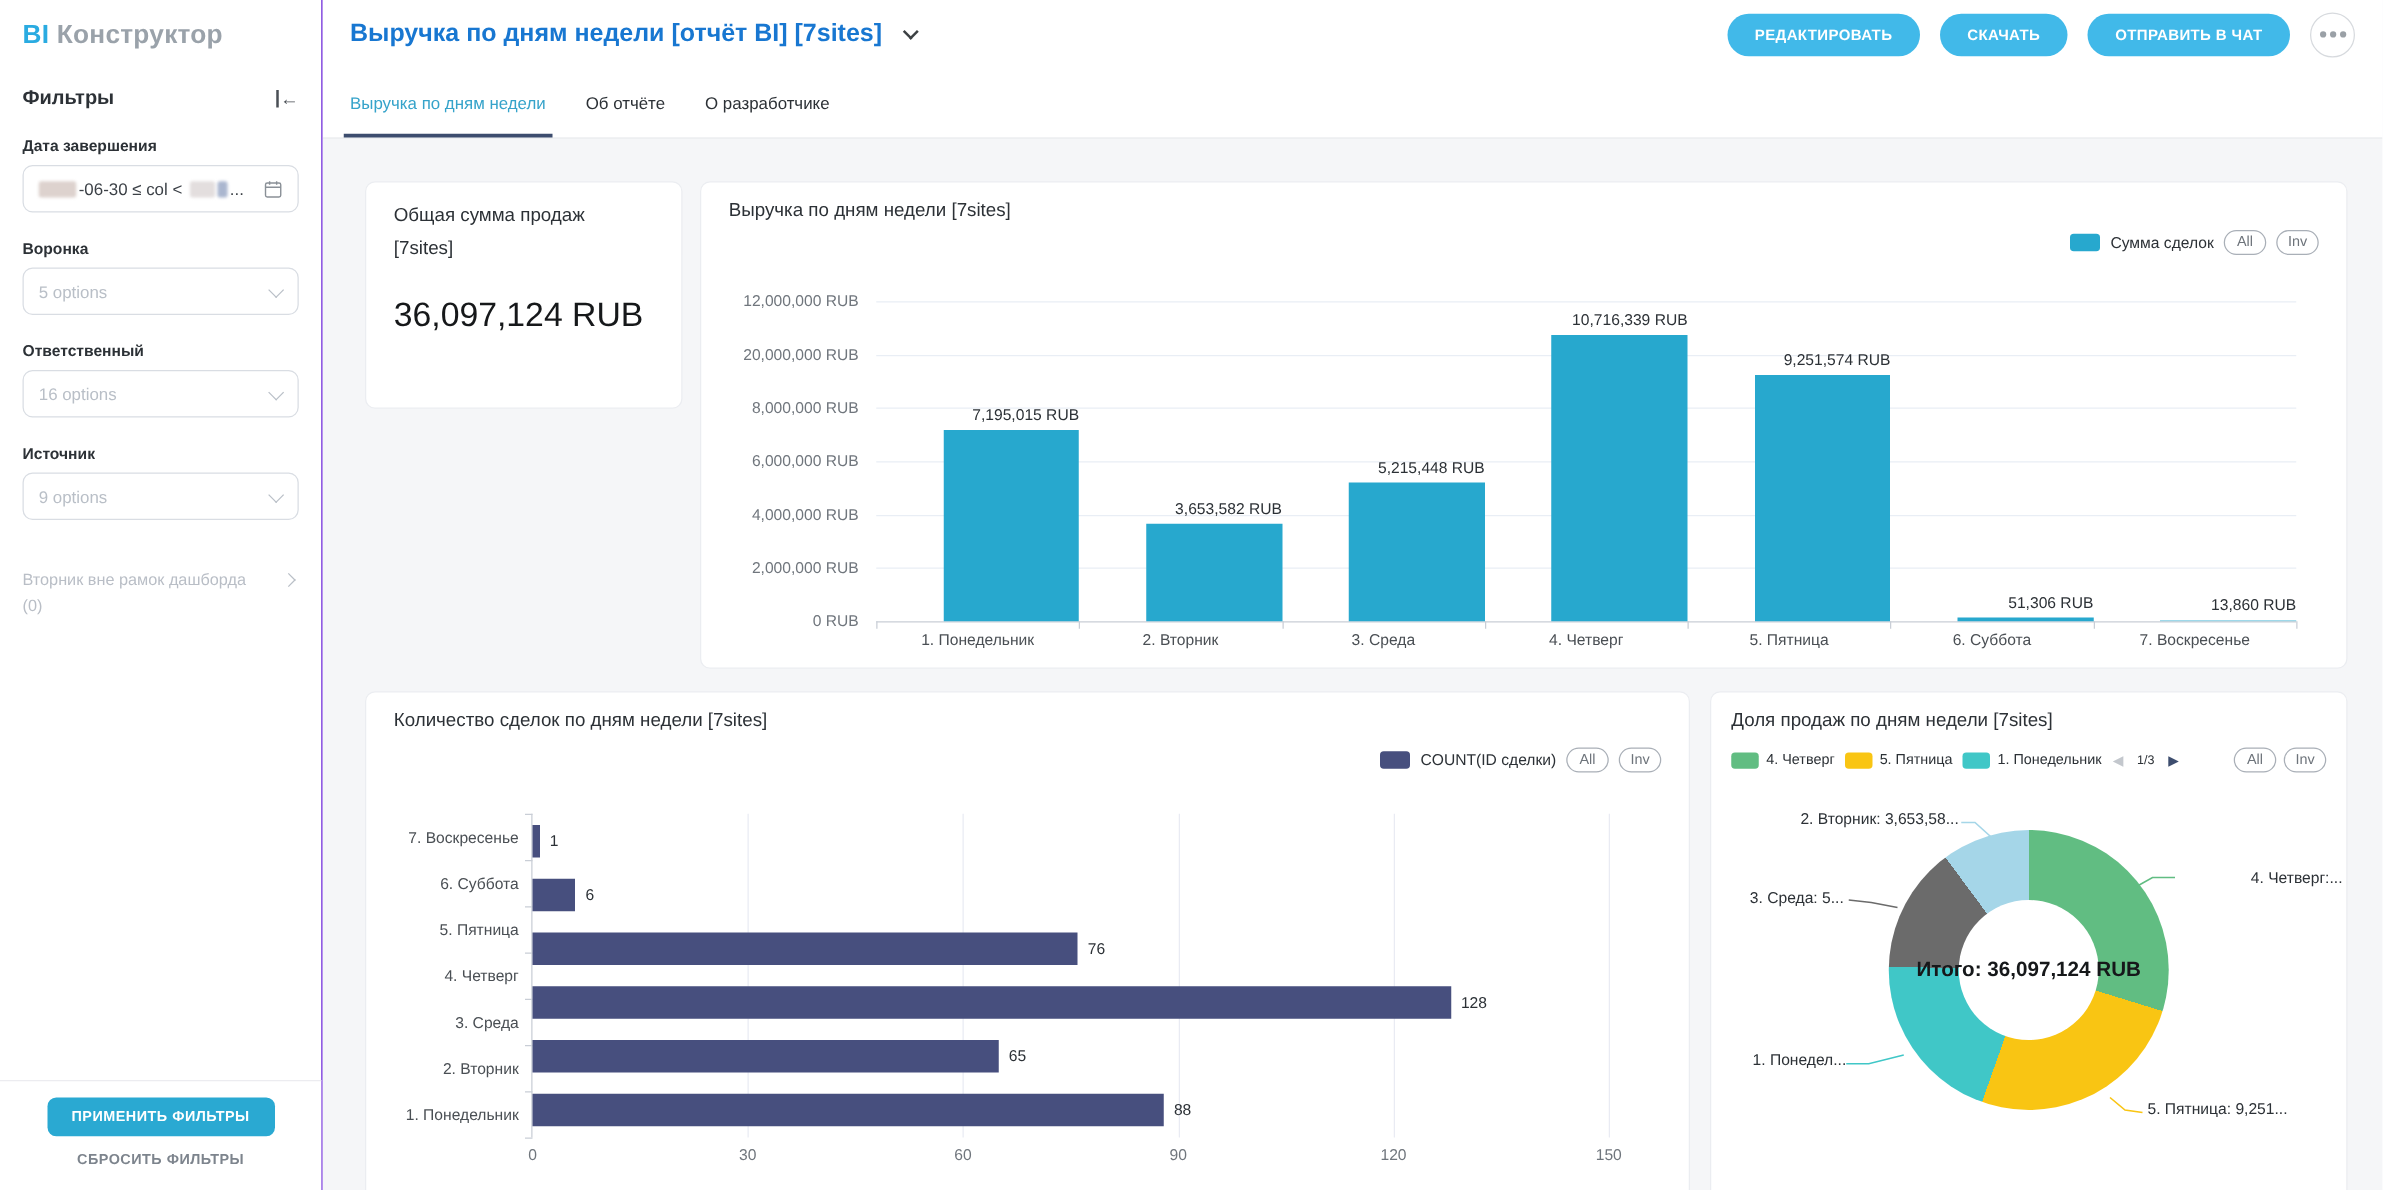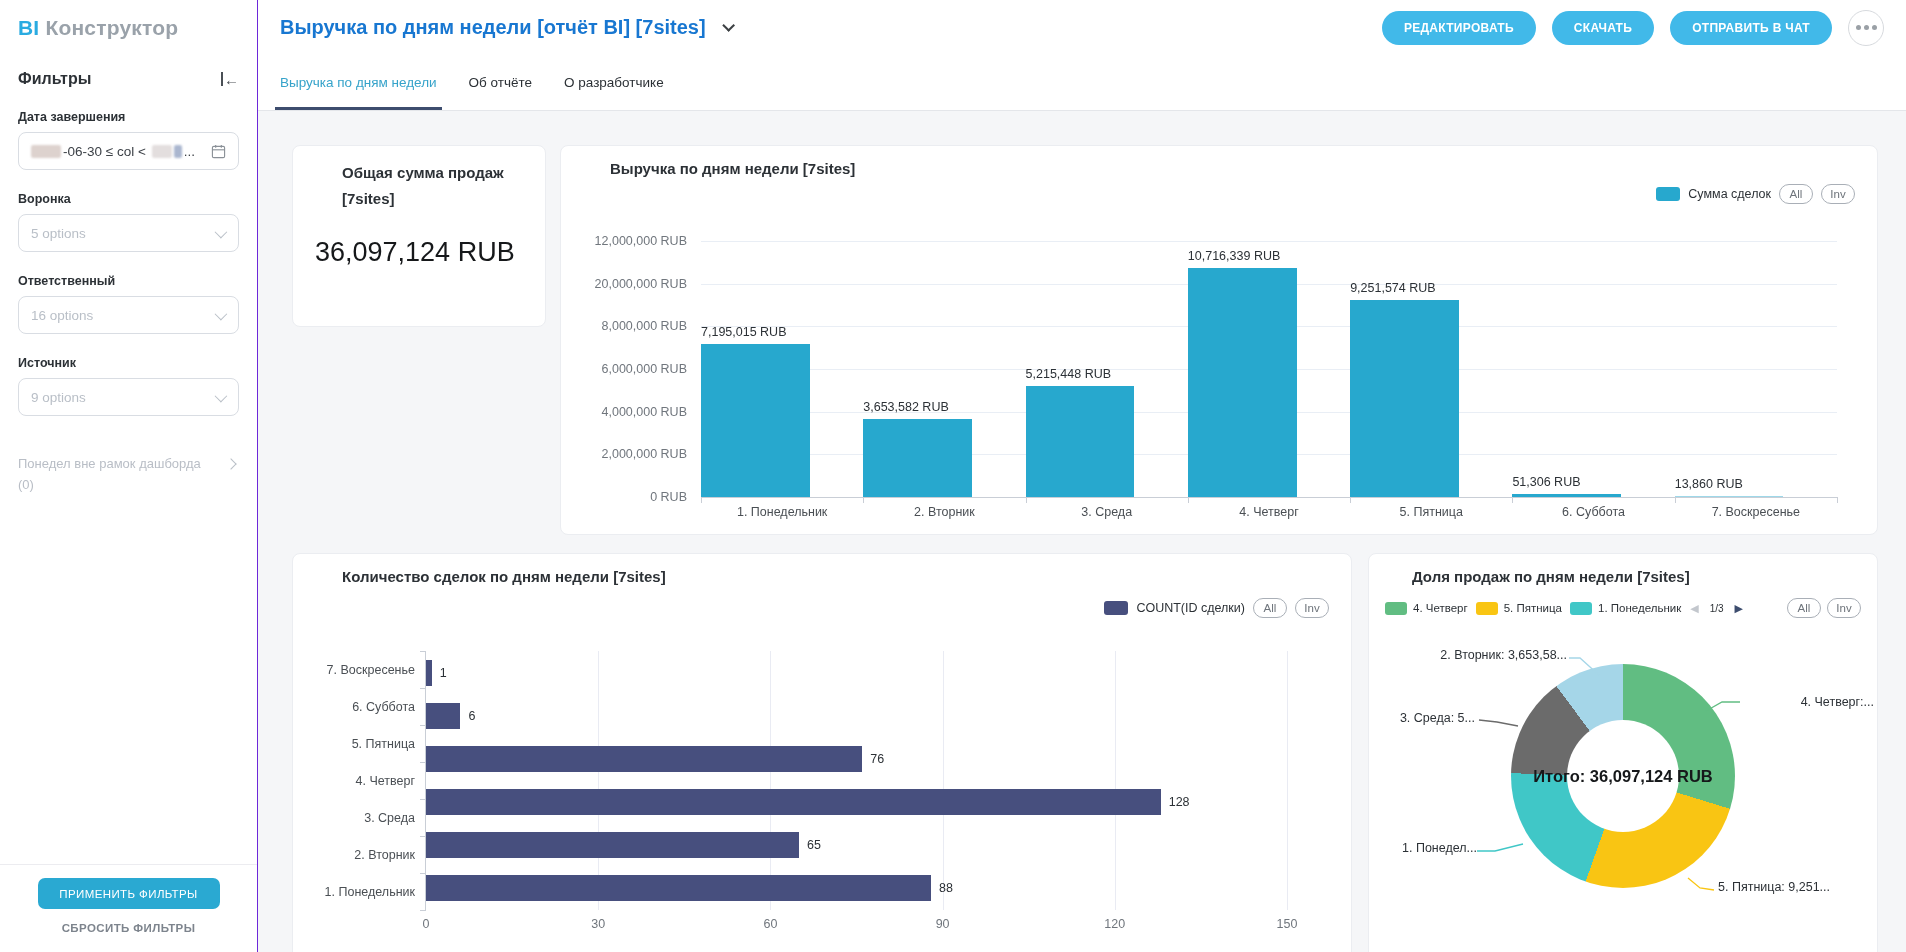--- a/index.html
+++ b/index.html
@@ -32,21 +32,21 @@
   .sel::after { content:''; position:absolute; right:14px; top:14px; width:8px; height:8px;
     border-right:1.5px solid #b9bfc7; border-bottom:1.5px solid #b9bfc7; transform:rotate(45deg) translateY(-2px); }
   .ext { margin-top:40px; color:#b9bec6; font-size:13px; }
   .ext-row { display:flex; align-items:center; justify-content:space-between; cursor:pointer; }
   .ext-chev { width:8px; height:8px; border-right:1.5px solid #b9bfc7; border-top:1.5px solid #b9bfc7;
     transform:rotate(45deg); margin-right:4px; }
   .ext-count { margin-top:6px; }
   .sb-footer { position:absolute; left:0; right:0; bottom:0; border-top:1px solid #ececf0;
     padding:13px 0 16px; text-align:center; background:#fff; }
   .apply-btn { display:block; margin:0 auto; width:182px; height:31px; border:none; border-radius:7px;
-    background:#2aa9d2; color:#fff; font-weight:400; font-size:11.5px; letter-spacing:.4px; cursor:pointer;
+    background:#2aa9d2; color:#fff; font-weight:700; font-size:11.5px; letter-spacing:.4px; cursor:pointer;
     font-family:inherit; }
   .reset-btn { display:inline-block; margin-top:13px; font-size:11.5px; font-weight:700;
     color:#7d848d; letter-spacing:.4px; cursor:pointer; }
 
   
   .content { flex:1; display:flex; flex-direction:column; height:952px; overflow:hidden; }
   .content-header { height:55px; display:flex; align-items:center; padding:0 22px; background:#fff; }
   .report-title { color:#1877d1; font-size:20px; font-weight:600; }
   .title-chev { width:9px; height:9px; border-right:2px solid #3c4043; border-bottom:2px solid #3c4043;
     transform:rotate(45deg) translateY(-3px); margin-left:16px; cursor:pointer; }
@@ -60,21 +60,21 @@
     border-bottom:1px solid #e4e6ea; }
   .tab { margin-right:32px; font-size:13.5px; color:#2c3136; display:flex; align-items:center;
     position:relative; cursor:pointer; }
   .tab.active { color:#36a3ca; }
   .tab.active::after { content:''; position:absolute; left:-5px; right:-5px; bottom:0; height:3px; background:#3d4d6e; }
 
   .canvas { flex:1; background:#f5f6f8; padding:34px 28px 0 34px; overflow:hidden; }
   .row1 { display:flex; gap:14px; }
   .row2 { display:flex; gap:16px; margin-top:18px; }
   .card { background:#fff; border:1px solid #ebedf1; border-radius:8px; padding:14px 22px; position:relative; }
-  .card-title { font-size:15px; font-weight:700; color:#2c3136;margin-left:27px; }
+  .card-title { font-size:15px; font-weight:400; color:#2c3136; }
 
   
   .kpi { width:254px; height:182px; flex:0 0 254px; }
   .kpi .card-title { line-height:1.75; width:200px; }
   .kpi-value { margin-top:24px; font-size:27px; font-weight:500; color:#16181a; }
 
   
   .legend { position:absolute; right:22px; top:38px; display:flex; align-items:center; gap:8px;
     font-size:12.5px; color:#2c3136; }
   .sw { width:24px; height:14px; border-radius:3px; display:inline-block; }
@@ -84,21 +84,21 @@
 
   
   .chart1 { flex:1; height:390px; }
   .vplot { position:relative; margin:64px 18px 0 118px; height:256px; }
   .vgrid { position:absolute; inset:0; z-index:1; }
   .hgridline { position:absolute; left:0; right:0; height:1px; background:#e9eef5; }
   .hgridline.axisline { background:#c9ced6; }
   .ytick { position:absolute; right:calc(100% + 14px); top:-7px; font-size:12.5px; color:#70767d; white-space:nowrap; }
   .vtick { position:absolute; bottom:-6px; width:1px; height:6px; background:#c9ced6; }
   .vbars { position:absolute; inset:0; display:flex; align-items:flex-end; z-index:2; }
-  .vslot { flex:1; display:flex; flex-direction:column; align-items:flex-start; justify-content:flex-end; height:100%; }
+  .vslot { flex:1; display:flex; flex-direction:column; align-items:flex-end; justify-content:flex-end; height:100%; }
   .vval { font-size:12.5px; color:#2c3136; margin-bottom:5px; white-space:nowrap; }
   .vbar { width:67%; }
   .vxlabels { display:flex; margin:8px 18px 0 118px; }
   .vxlab { flex:1; text-align:center; font-size:12.5px; color:#4a4f54; }
 
   
   .chart2 { width:1060px; height:430px; flex:0 0 1060px; }
   .hchart { display:flex; margin-top:66px; }
   .hlabels { width:110px; display:flex; flex-direction:column; height:259px; }
   .hcat { flex:1; display:flex; align-items:center; justify-content:flex-end; padding-right:10px;
@@ -186,21 +186,21 @@
       <span>16 options</span>
     </div>
 
     <div class="f-label">Источник</div>
     <div class="fld sel">
       <span>9 options</span>
     </div>
 
     <div class="ext">
       <div class="ext-row">
-        <span>Понедел вне рамок дашборда</span>
+        <span>Вторник вне рамок дашборда</span>
         <i class="ext-chev"></i>
       </div>
       <div class="ext-count">(0)</div>
     </div>
 
     <div class="sb-footer">
       <button class="apply-btn">ПРИМЕНИТЬ ФИЛЬТРЫ</button>
       <span class="reset-btn">СБРОСИТЬ ФИЛЬТРЫ</span>
     </div>
   </aside>

